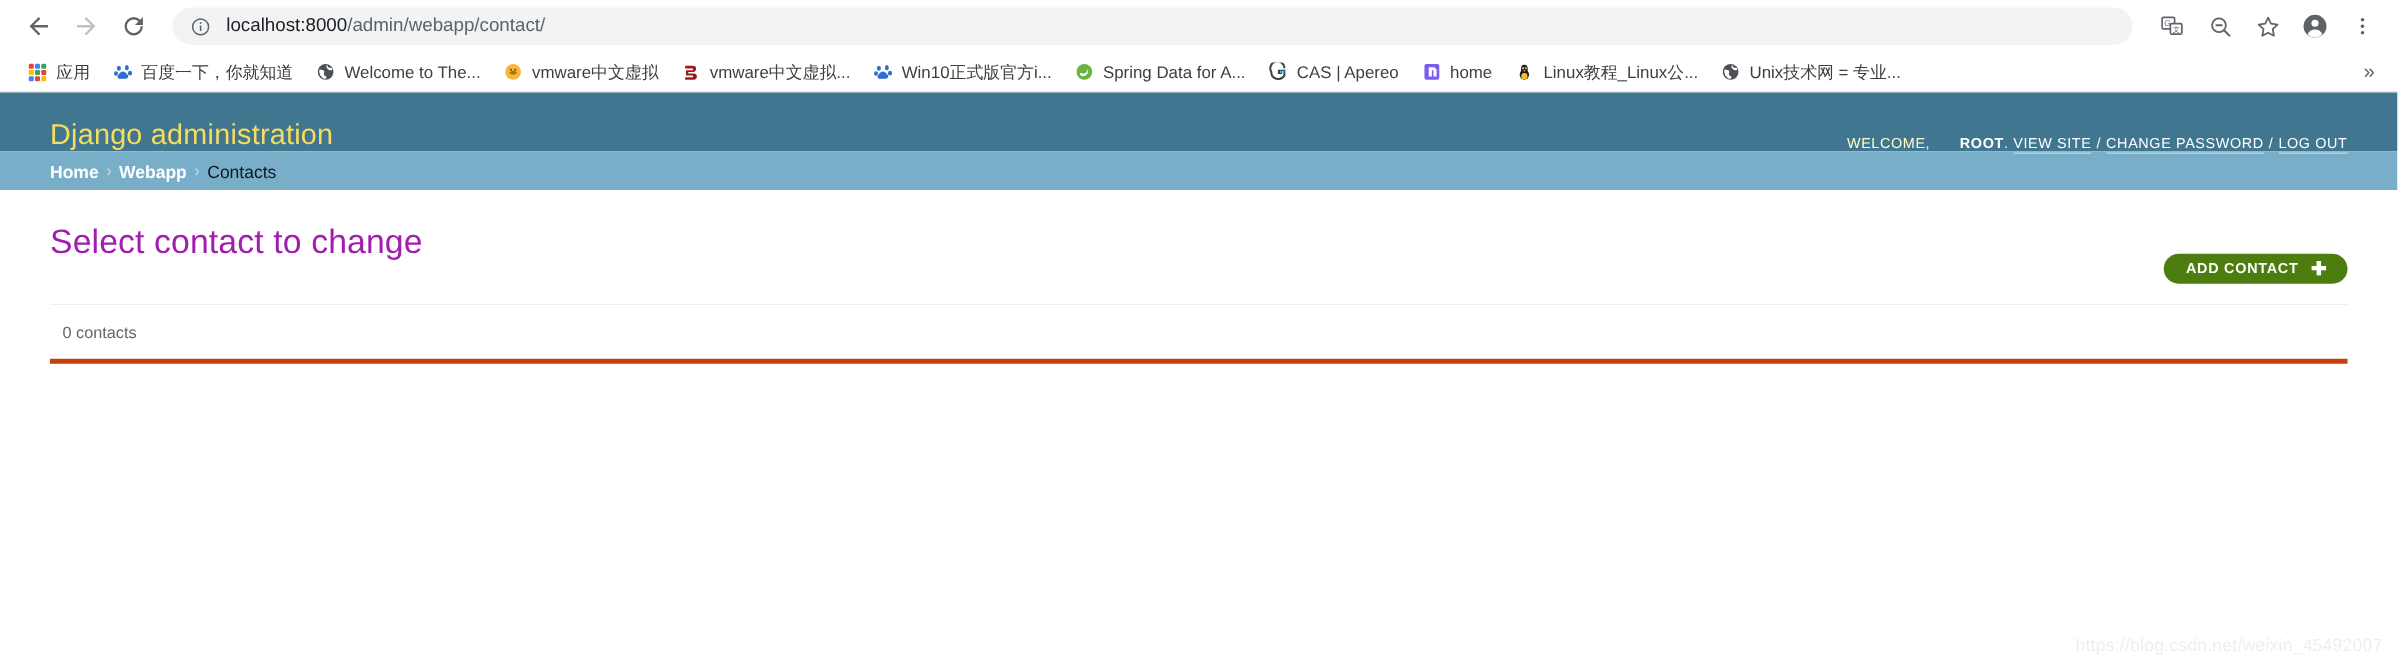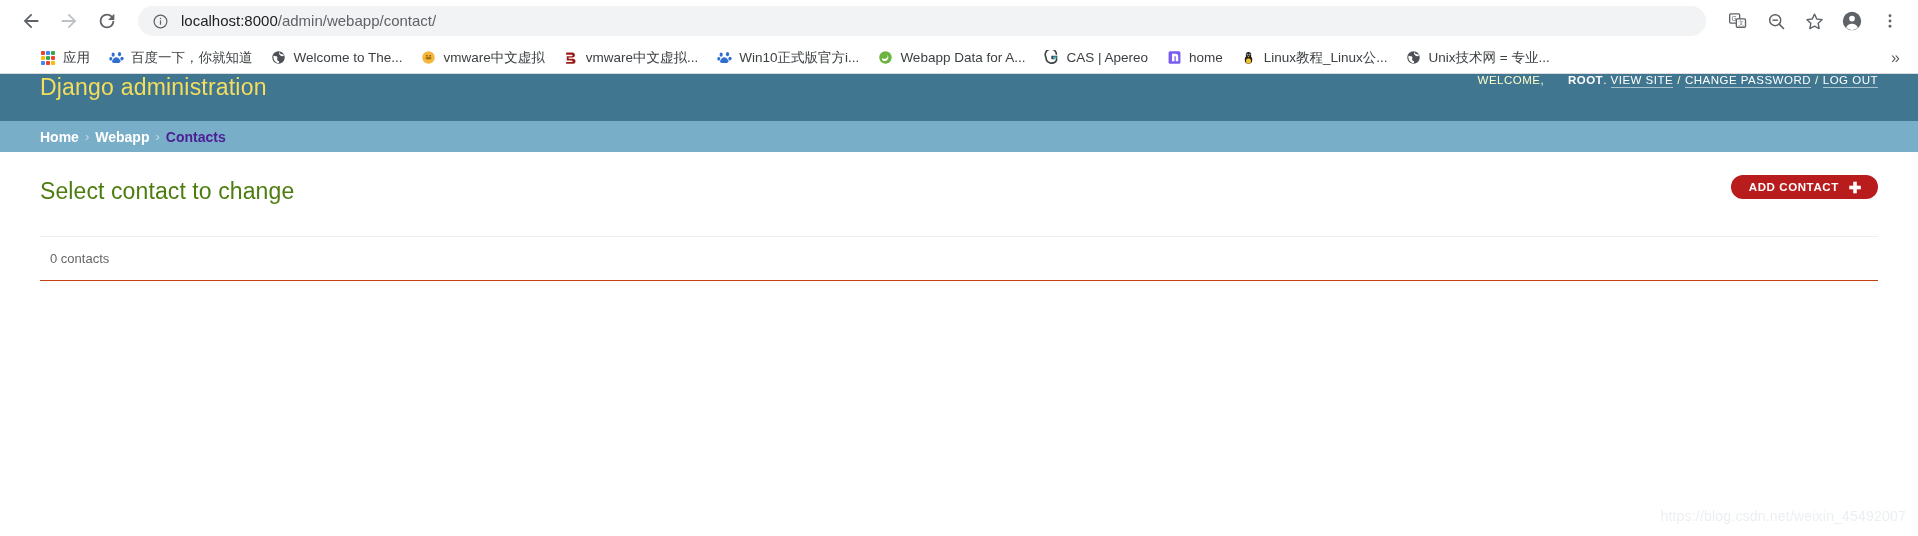--- a/index.html
+++ b/index.html
@@ -62,21 +62,21 @@
     width: 32px; height: 32px;
     display: flex; align-items: center; justify-content: center;
     margin-left: 6px;
   }
 
   
   .bookmarks-bar {
     height: 32px;
     display: flex;
     align-items: center;
-    padding: 0 10px 0 32px;
+    padding: 0 10px 0 14px;
     background: #ffffff;
     border-bottom: 1px solid #dadce0;
     overflow: hidden;
   }
   .bookmark {
     display: flex;
     align-items: center;
     height: 24px;
     padding: 0 8px;
     margin-right: 2px;
@@ -117,21 +117,21 @@
   
   .django-page {
     width: 100%;
     background: #ffffff;
   }
   #header {
     height: 47px;
     background: #417690;
     color: #ffc;
     display: flex;
-    align-items: flex-start;
+    align-items: flex-end;
     padding: 0 40px;
   }
   #branding h1 {
     font-size: 23px;
     font-weight: 300;
     color: #f5dd5d;
     letter-spacing: 0.2px;
   }
   #user-tools {
     margin-left: auto;
@@ -158,67 +158,68 @@
     padding: 0 40px;
     font-size: 14px;
     color: #ffffff;
   }
   .breadcrumbs a {
     color: #ffffff;
     text-decoration: none;
     font-weight: bold;
   }
   .breadcrumbs .crumb-sep { padding: 0 6px; color: #c8dce6; font-size: 13px; }
-  .breadcrumbs .current { color: #4c1d95; font-weight: bold; }
+  .breadcrumbs .current { color: #0f172a; }
 
   #content {
     padding: 24px 40px 0 40px;
     position: relative;
   }
   .content-head {
     display: flex;
     align-items: flex-start;
     position: relative;
     min-height: 44px;
   }
   #content h1 {
-    font-size: 23px;
+    font-size: 27px;
     font-weight: 300;
-    color: #4d7c0f;
+    color: #a21caf;
     letter-spacing: 0.1px;
     margin-top: 2px;
   }
   .object-tools {
     margin-left: auto;
     margin-top: -1px;
   }
   .addlink {
     display: inline-flex;
     align-items: center;
-    background: #b91c1c;
+    background: #4d7c0f;
     color: #ffffff;
     border-radius: 16px;
     padding: 6px 16px 6px 18px;
     font-size: 11.5px;
     font-weight: bold;
     letter-spacing: 0.6px;
     text-transform: uppercase;
     text-decoration: none;
+    margin-top: 28px;
   }
   .addlink .plus {
     margin-left: 10px;
     font-size: 15px;
     font-weight: bold;
     line-height: 11px;
   }
 
   .module-results {
     margin-top: 16px;
     border-top: 1px solid #eeeeee;
-    border-bottom: 1px solid #c2410c;
+    border-bottom: 4px solid #c2410c;
     padding: 14px 10px 14px 10px;
   }
   .paginator {
     font-size: 13px;
     color: #666;
     padding-left: 0;
   }
 
   .watermark {
     position: absolute;
@@ -385,21 +386,21 @@
         <span class="bm-label">Win10正式版官方i...</span>
       </div>
 
       <div class="bookmark">
         <span class="bm-ico">
           <svg width="15" height="15" viewBox="0 0 24 24">
             <circle cx="12" cy="12" r="10" fill="#6db33f"></circle>
             <path d="M6.5 16c3 2.6 8 1.6 9.6-2.2.9-2.2.3-4.4-1-5.9.7 2 .2 4.2-1.6 5.4-2 1.4-5 1-7-.1z" fill="#ffffff"></path>
           </svg>
         </span>
-        <span class="bm-label">Webapp Data for A...</span>
+        <span class="bm-label">Spring Data for A...</span>
       </div>
 
       <div class="bookmark">
         <span class="bm-ico">
           <svg width="15" height="15" viewBox="0 0 24 24">
             <path d="M20 7.5A9 9 0 103.2 12 9 9 0 0020 16.5v-6h-7v3h4" fill="none" stroke="#3b4145" stroke-width="2.6"></path>
             <path d="M20 10.5h-5.5v3H20z" fill="#3fc0d8"></path>
           </svg>
         </span>
         <span class="bm-label">CAS | Apereo</span>

